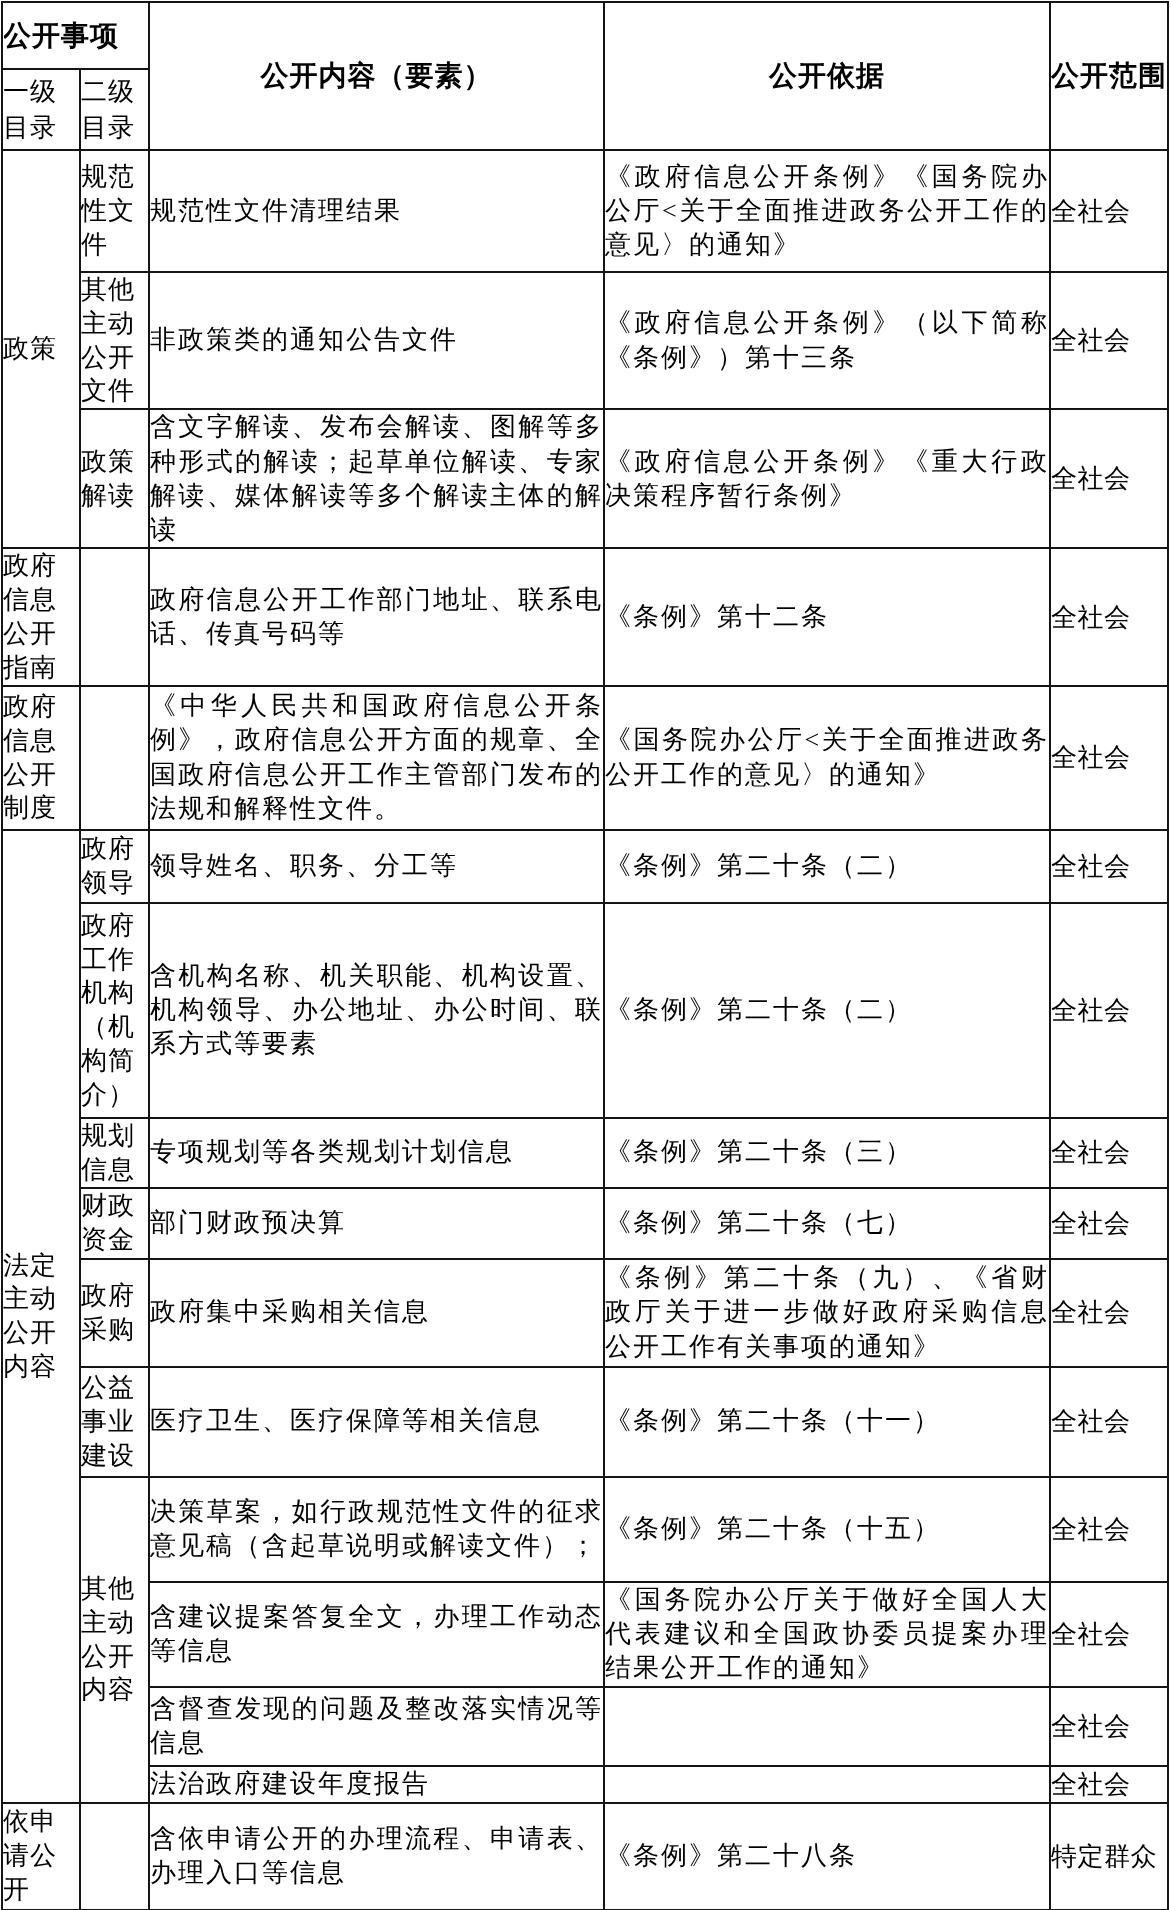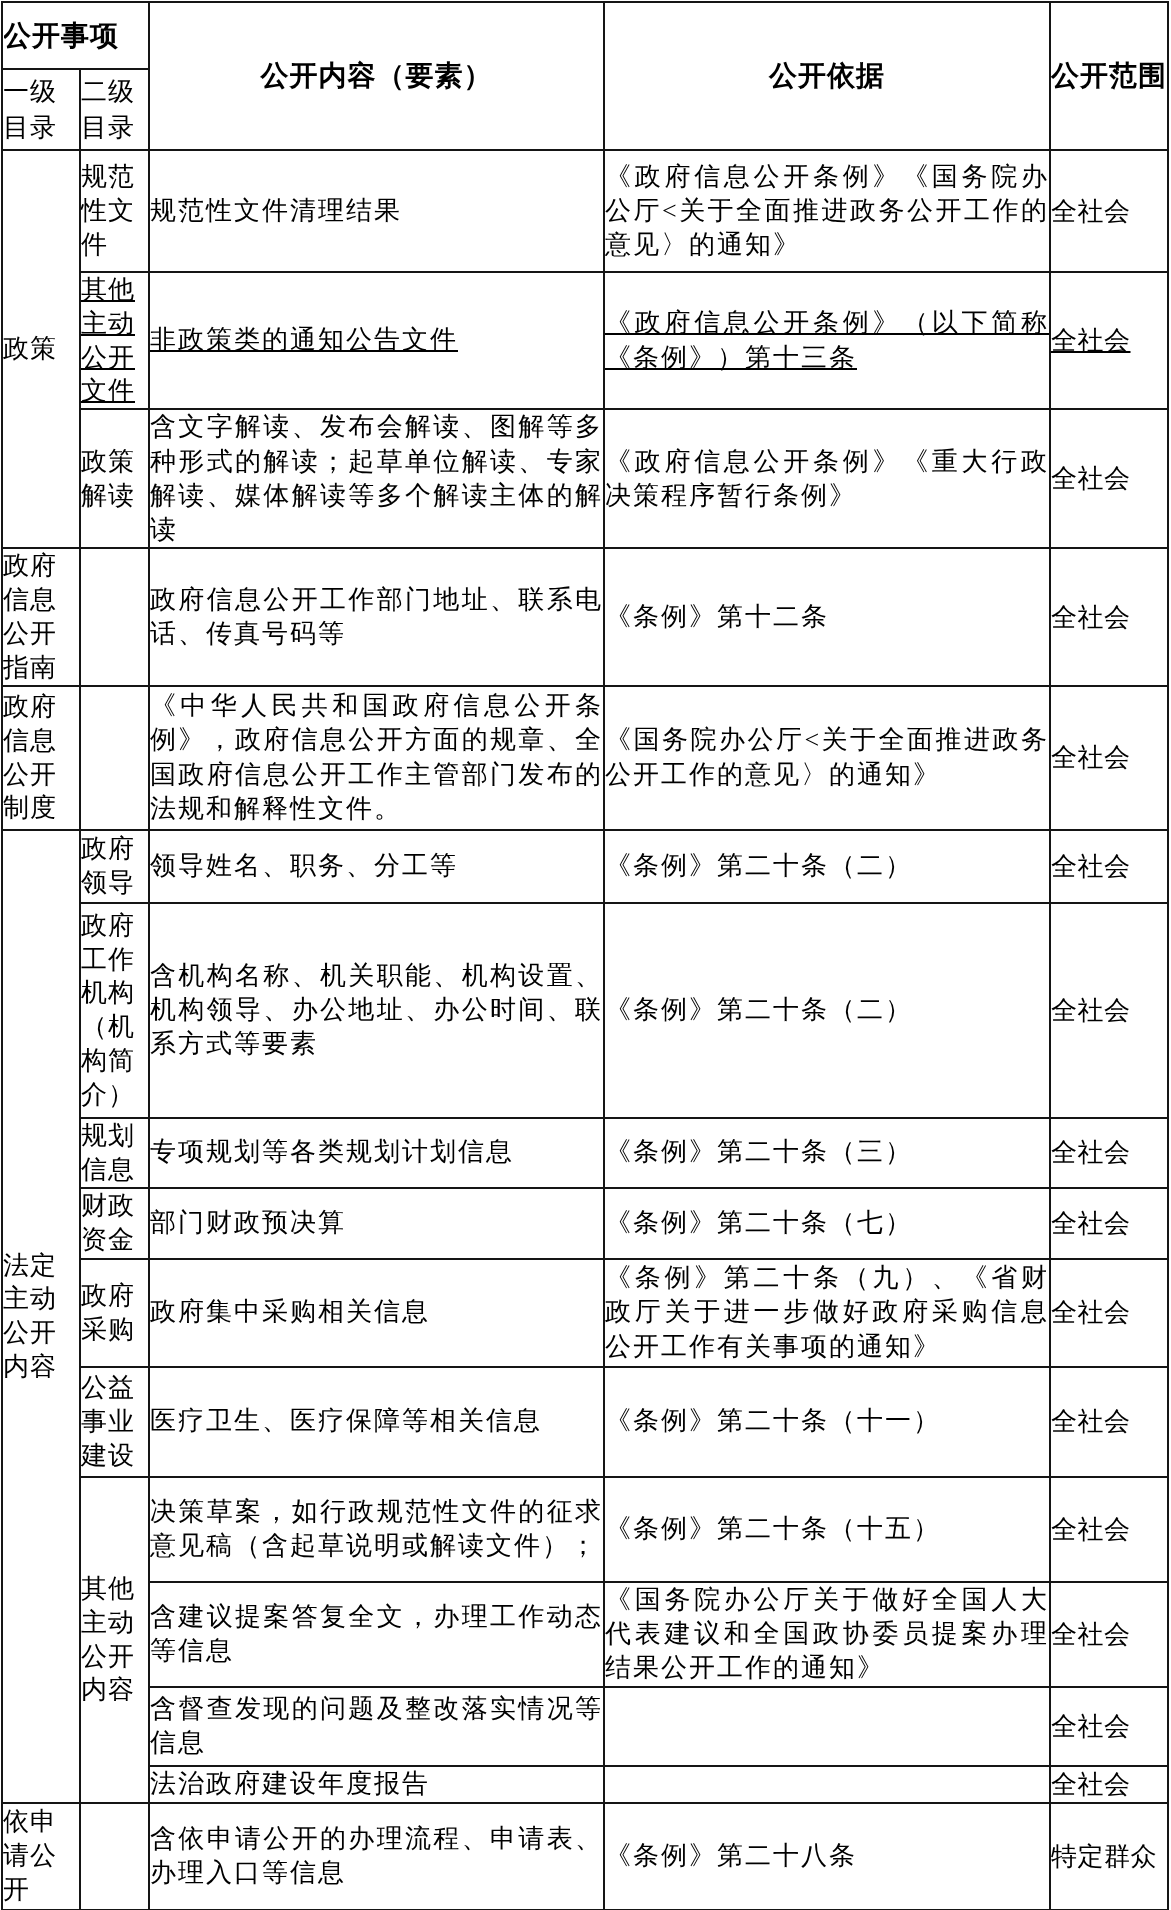--- a/index.html
+++ b/index.html
@@ -82,21 +82,21 @@
     padding: 0 4px;
     text-align: left;
     word-break: keep-all;
     white-space: nowrap;
     margin-left: 10px;
   }
   
   .hA { height: 67px; }
   .hB { height: 81px; }
   .r0  { height: 122px; }
-  .r1  { height: 120px; text-decoration: underline; }
+  .r1  { height: 120px; }
   .r2  { height: 130px; }
   .r3  { height: 109px; }
   .r4  { height: 144px; }
   .r5  { height: 73px; }
   .r6  { height: 215px; }
   .r7  { height: 70px; }
   .r8  { height: 71px; border-radius: 29px; }
   .r9  { height: 108px; border-radius: 11px; }
   .r10 { height: 110px; }
   .r11 { height: 105px; }

